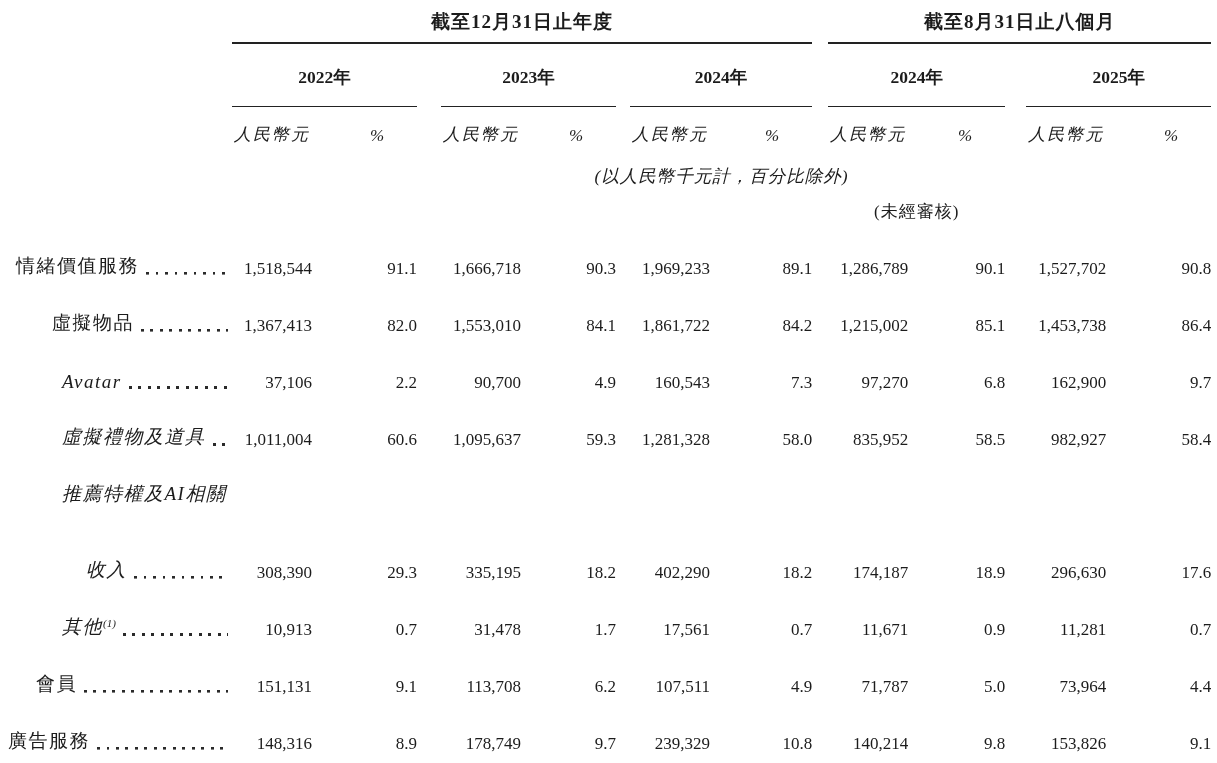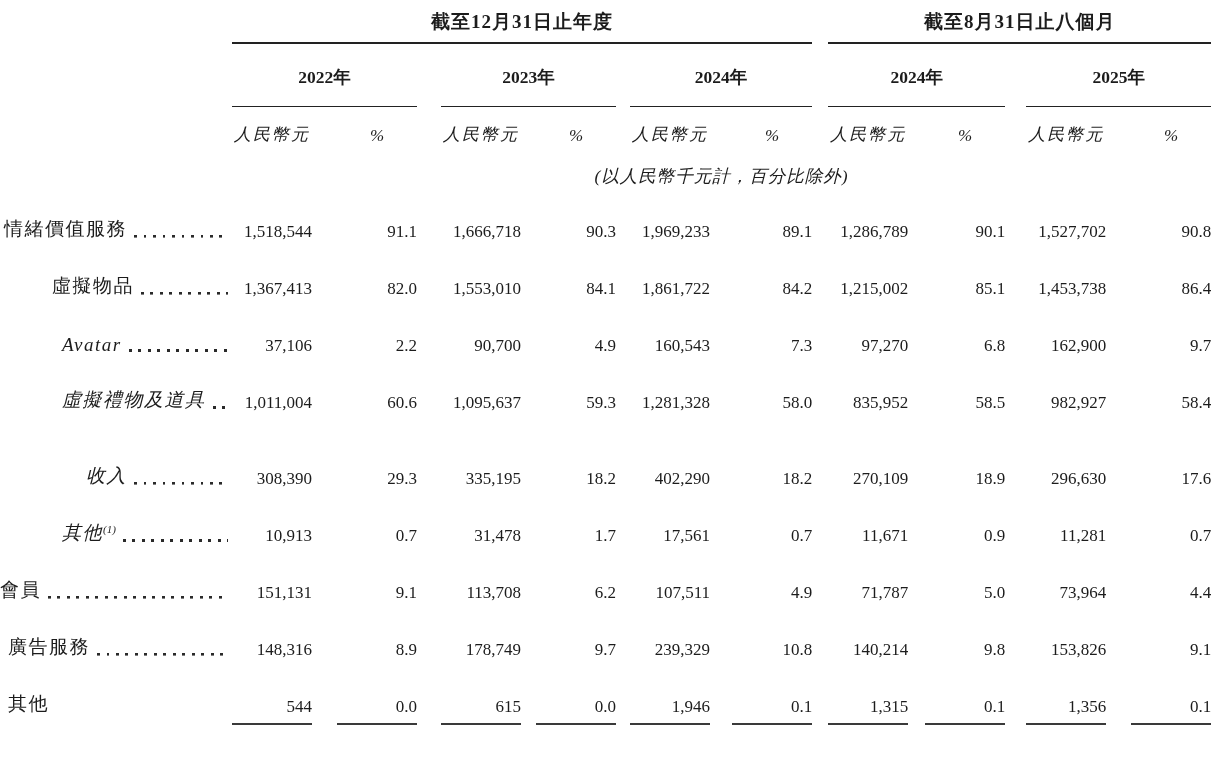--- a/index.html
+++ b/index.html
@@ -125,26 +125,31 @@
     <td class="colhead-amt">人民幣元</td>
     <td></td>
     <td class="colhead-pct">%</td>
   </tr>
 
   <tr>
     <td></td>
     <td class="unit-note" colspan="19">(以人民幣千元計，百分比除外)</td>
   </tr>
 
+  <tr>
+    <td colspan="13"></td>
+    <td class="unaudited-note" colspan="3">(未經審核)</td>
+    <td colspan="4"></td>
+  </tr>
 
   </tbody>
     <tbody>
       <tr>
         <td class="cell lblcell">
-          <div class="lbl" style="padding-left: 4px;">
+          <div class="lbl" style="padding-left: 16px;">
             <span class="t">情緒價值服務</span>
             <span class="leader"></span>
           </div>
         </td>
         <td class="cell num">1,518,544</td>
         <td class="cell"></td>
         <td class="cell pct">91.1</td>
         <td class="cell"></td>
         <td class="cell num">1,666,718</td>
         <td class="cell"></td>
@@ -238,38 +243,46 @@
         <td class="cell num">835,952</td>
         <td class="cell"></td>
         <td class="cell pct">58.5</td>
         <td class="cell"></td>
         <td class="cell num">982,927</td>
         <td class="cell"></td>
         <td class="cell pct">58.4</td>
       </tr>
       <tr>
         <td class="cell lblcell">
+          <div class="lbl" style="padding-left: 62px;">
+            <span class="t it">推薦特權及AI相關</span>
+          </div>
+        </td>
+        <td class="cell" colspan="19"></td>
+      </tr>
+      <tr>
+        <td class="cell lblcell">
           <div class="lbl" style="padding-left: 86px; margin-top: 39px;">
             <span class="t it">收入</span>
             <span class="leader"></span>
           </div>
         </td>
         <td class="cell num">308,390</td>
         <td class="cell"></td>
         <td class="cell pct">29.3</td>
         <td class="cell"></td>
         <td class="cell num">335,195</td>
         <td class="cell"></td>
         <td class="cell pct">18.2</td>
         <td class="cell"></td>
         <td class="cell num">402,290</td>
         <td class="cell"></td>
         <td class="cell pct">18.2</td>
         <td class="cell"></td>
-        <td class="cell num">270,109</td>
+        <td class="cell num">174,187</td>
         <td class="cell"></td>
         <td class="cell pct">18.9</td>
         <td class="cell"></td>
         <td class="cell num">296,630</td>
         <td class="cell"></td>
         <td class="cell pct">17.6</td>
       </tr>
       <tr>
         <td class="cell lblcell">
           <div class="lbl" style="padding-left: 62px;">
@@ -292,21 +305,21 @@
         <td class="cell num">11,671</td>
         <td class="cell"></td>
         <td class="cell pct">0.9</td>
         <td class="cell"></td>
         <td class="cell num">11,281</td>
         <td class="cell"></td>
         <td class="cell pct">0.7</td>
       </tr>
       <tr>
         <td class="cell lblcell">
-          <div class="lbl" style="">
+          <div class="lbl" style="padding-left: 36px;">
             <span class="t">會員</span>
             <span class="leader"></span>
           </div>
         </td>
         <td class="cell num">151,131</td>
         <td class="cell"></td>
         <td class="cell pct">9.1</td>
         <td class="cell"></td>
         <td class="cell num">113,708</td>
         <td class="cell"></td>

